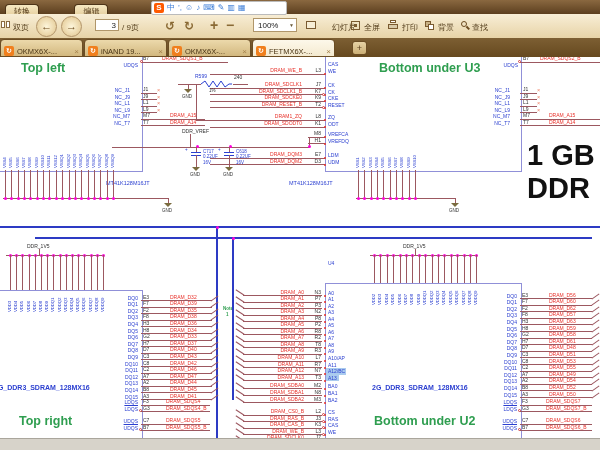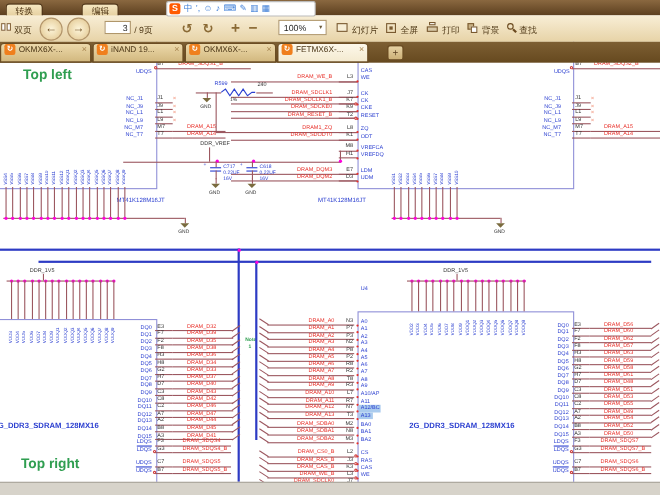--- a/index.html
+++ b/index.html
@@ -20,21 +20,21 @@
   .tbtxt{font-size:8px;color:#503a18;white-space:nowrap}
   .circle{width:19px;height:19px;border-radius:50%;background:radial-gradient(#fdf5da,#e0c48c);
           border:1px solid #b2946a;text-align:center;line-height:18px;font-size:11px;font-weight:bold;color:#6b4a1f}
   .pgbox{width:24px;height:12px;background:#fff;border:1px solid #b0966a;font-size:8px;color:#222;
          text-align:right;padding:0 2px;line-height:12px;box-sizing:border-box}
   .zoombox{width:44px;height:14px;background:#fff;border:1px solid #b0966a;font-size:8px;color:#222;
            line-height:13px;padding-left:4px;box-sizing:border-box}
   .tglyph{font-size:12px;font-weight:bold;color:#8a6a35;line-height:12px}
   .tabbar{left:0;top:38px;width:600px;height:19px;background:linear-gradient(#7d5f33,#66491f);z-index:10}
   .dtab{top:1px;height:18px;width:83px;border-radius:4px 4px 0 0;border:1px solid #6b4d24;box-sizing:border-box;
-        background:linear-gradient(#ecd9ab,#d2b87f);display:flex;align-items:flex-start;padding:0 3px;gap:3px}
+        background:linear-gradient(#ecd9ab,#d2b87f);display:flex;align-items:flex-end;padding:0 3px;gap:3px}
   .dtab.active{background:linear-gradient(#fdf8ea,#f4ead0)}
   .dticon{width:10px;height:10px;background:#f07f1d;border-radius:2px;color:#fff;font-size:7px;font-weight:bold;
           text-align:center;line-height:10px;flex:none}
   .dtlabel{font-size:7.5px;color:#4a3515;white-space:nowrap;overflow:hidden;flex:1}
   .dtclose{font-size:8px;color:#a5834d;flex:none}
   .newtab{top:3px;left:352px;width:15px;height:14px;background:linear-gradient(#e6d2a4,#ccb077);border:1px solid #6b4d24;
           border-radius:3px;text-align:center;line-height:13px;font-size:9px;color:#5a4020;box-sizing:border-box}
   .scroll{left:0;top:438px;width:600px;height:12px;background:#d7d3ca;border-top:1px solid #aaa69c;z-index:10}
   
   .t5{font-size:5px;line-height:5.5px;white-space:nowrap}
@@ -63,25 +63,29 @@
 <body>
 
 <div class="A" style="left:0;top:0;width:600px;height:450px">
 
   <div class="A chip" style="left:-4px;top:30px;width:145px;height:140px"></div>
   <div class="A chip" style="left:325px;top:30px;width:195px;height:140px"></div>
   <div class="A chip" style="left:-4px;top:290px;width:145px;height:160px"></div>
   <div class="A chip" style="left:325px;top:283px;width:195px;height:167px"></div>
 
   <span class="A grn" style="left:21px;top:61px">Top left</span>
+  <span class="A grn" style="left:379px;top:61px">Bottom under U3</span>
   <span class="A grn" style="left:19px;top:414px">Top right</span>
+  <span class="A grn" style="left:374px;top:414px">Bottom under U2</span>
   <span class="A t45" style="left:223px;top:306px;color:#2f9e50;font-weight:bold">Note</span>
   <span class="A t45" style="left:226px;top:312px;color:#2f9e50;font-weight:bold">1</span>
   <span class="A t5 blu" style="left:328px;top:261px">U4</span>
 
+  <div class="A big" style="left:527px;top:139px">1 GB</div>
+  <div class="A big" style="left:527px;top:172px">DDR</div>
 
   <span class="A t55 blu" style="left:106px;top:180px">MT41K128M16JT</span>
   <span class="A t55 blu" style="left:289px;top:180px">MT41K128M16JT</span>
   <span class="A blu" style="left:-6px;top:384px;font-size:7px;font-weight:bold;white-space:nowrap">2G_DDR3_SDRAM_128MX16</span>
   <span class="A blu" style="left:372px;top:384px;font-size:7px;font-weight:bold;white-space:nowrap">2G_DDR3_SDRAM_128MX16</span>
 
   <div class="A bus" style="left:0;top:226px;width:600px;height:2px"></div>
   <div class="A bus" style="left:35px;top:237px;width:557px;height:2px"></div>
   <div class="A bus" style="left:216px;top:226px;width:2px;height:212px"></div>
   <div class="A bus" style="left:232px;top:237px;width:2px;height:163px"></div>
@@ -1409,21 +1413,21 @@
   <span class="A tbtxt" style="left:122px;top:8px">/ 9页</span>
   <span class="A tglyph" style="left:165px;top:6px">↺</span>
   <span class="A tglyph" style="left:184px;top:6px">↻</span>
   <span class="A tglyph" style="left:210px;top:5px;font-size:14px">+</span>
   <span class="A tglyph" style="left:226px;top:5px;font-size:14px">−</span>
   <div class="A zoombox" style="left:253px;top:4px">
     <span>100%</span>
     <span class="A" style="right:2px;top:0;font-size:5px;color:#6a5a3a;line-height:13px">▼</span>
   </div>
   <div class="A icn" style="left:306px;top:7px;width:10px;height:8px;border:1px solid #7a5a30;background:#f7eed6"></div>
-  <span class="A tbtxt" style="left:320px;top:8px">幻灯片</span>
+  <span class="A tbtxt" style="left:332px;top:8px">幻灯片</span>
   <div class="A icn" style="left:351px;top:7px;width:9px;height:9px;border:1px solid #7a5a30">
     <div class="A" style="left:2px;top:2px;width:3px;height:3px;background:#7a5a30"></div>
   </div>
   <span class="A tbtxt" style="left:364px;top:8px">全屏</span>
   <div class="A icn" style="left:390px;top:6px;width:6px;height:3px;background:#fff;border:1px solid #7a5a30"></div>
   <div class="A icn" style="left:388px;top:10px;width:10px;height:5px;background:#d8c9a8;border:1px solid #7a5a30"></div>
   <span class="A tbtxt" style="left:402px;top:8px">打印</span>
   <div class="A icn" style="left:425px;top:7px;width:6px;height:6px;background:#c9b184;border:1px solid #7a5a30"></div>
   <div class="A icn" style="left:428px;top:10px;width:6px;height:6px;background:#fff;border:1px solid #7a5a30"></div>
   <span class="A tbtxt" style="left:438px;top:8px">背景</span>

